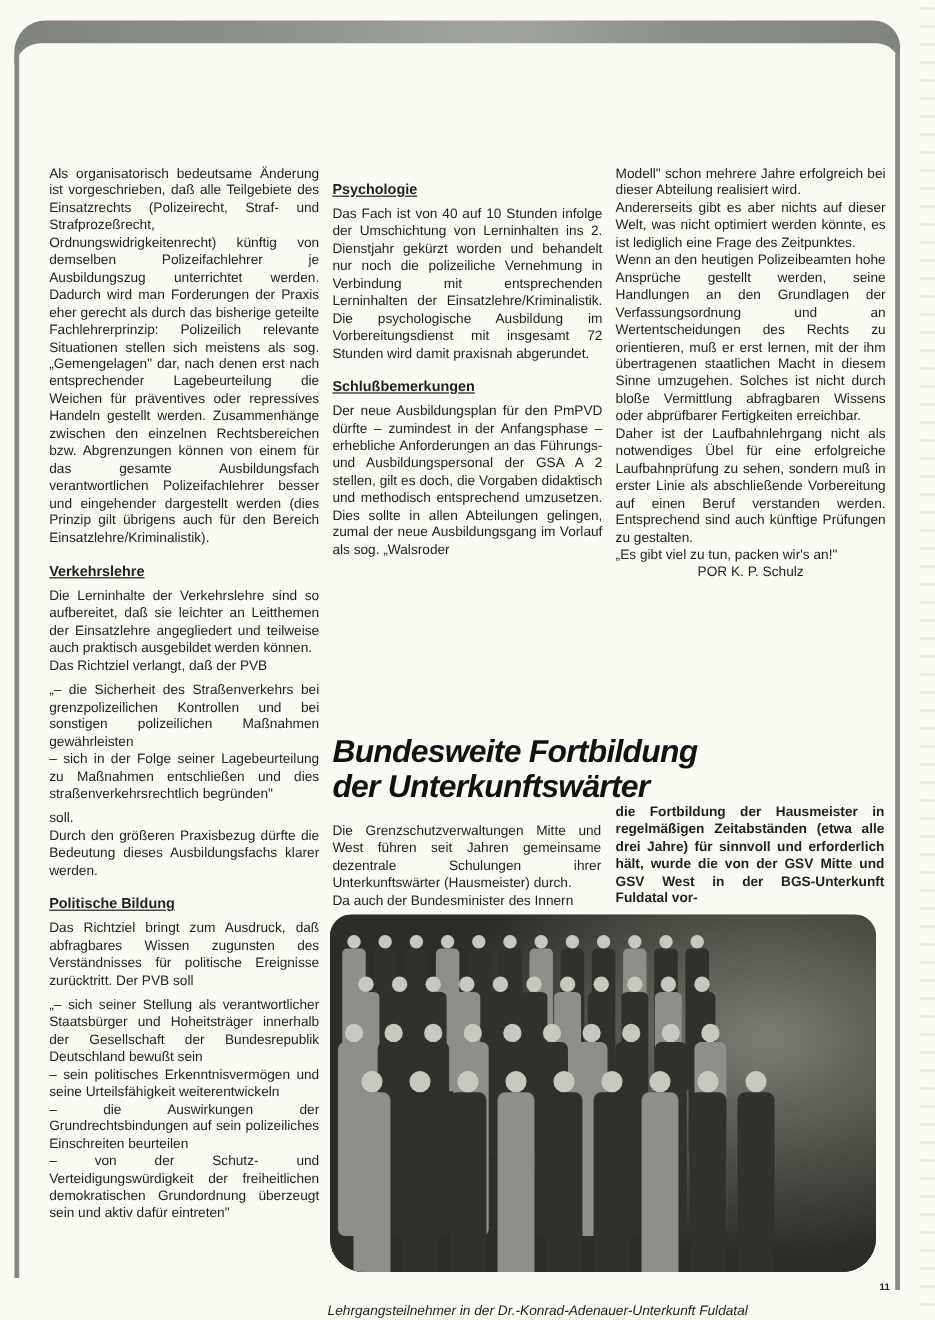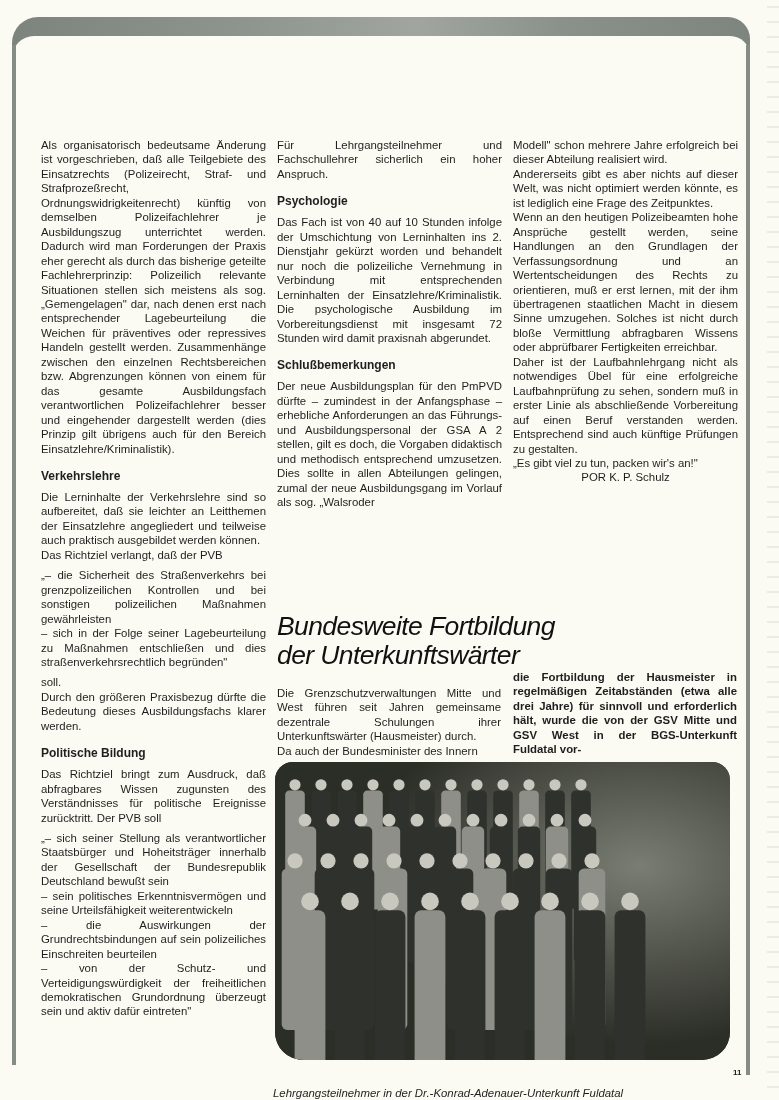--- a/index.html
+++ b/index.html
@@ -21,28 +21,28 @@
     .frame-left { position: absolute; left: 12px; top: 45px; width: 4px; height: 1020px; background: #858b85; }
     .frame-right { position: absolute; left: 746px; top: 45px; width: 4px; height: 1030px; background: #858b85; }
     .edge-marks {
       position: absolute; right: 0; top: 0; width: 12px; height: 1100px;
       background: repeating-linear-gradient(180deg, #fbfbf3 0 6px, #dedfd6 6px 8px, #fbfbf3 8px 15px);
       opacity: .55;
     }
     .col { position: absolute; width: 225px; font-size: 11.4px; line-height: 14.45px; text-align: justify; }
     .col p { margin: 0; }
     .col p.gap { margin-top: 6px; }
-    .col h3 { margin: 13px 0 6px 0; font-size: 12px; font-weight: bold; line-height: 15px; }
+    .col h3 { margin: 13px 0 6px 0; font-size: 12px; font-weight: bold; line-height: 15px; text-decoration: underline; }
     .col1 { left: 41px; top: 138px; }
     .col2 { left: 277px; top: 138px; }
     .col3 { left: 513px; top: 138px; }
     .signature { text-align: center; margin-top: 9px; }
     .headline {
       position: absolute; left: 277px; top: 612px; width: 470px;
-      font-family: "Liberation Sans", sans-serif; font-weight: normal; font-style: italic;
+      font-family: "Liberation Sans", sans-serif; font-weight: bold; font-style: italic;
       font-size: 26.5px; line-height: 29px; letter-spacing: -0.6px; color: #111;
     }
     .col4 { left: 277px; top: 686px; width: 224px; }
     .col5 { left: 513px; top: 670px; width: 224px; font-weight: bold; }
     .photo {
       position: absolute; left: 275px; top: 762px; width: 455px; height: 298px;
       border-radius: 18px 18px 28px 28px; overflow: hidden;
       background: radial-gradient(ellipse at 80% 30%, #6f7269 0%, #3c3f39 45%, #24261f 100%);
     }
     .photo svg { width: 100%; height: 100%; display: block; }
@@ -73,21 +73,20 @@
   <p>Durch den größeren Praxisbezug dürfte die Bedeutung dieses Ausbildungsfachs klarer werden.</p>
   <h3>Politische Bildung</h3>
   <p>Das Richtziel bringt zum Ausdruck, daß abfragbares Wissen zugunsten des Verständnisses für politische Ereignisse zurücktritt. Der PVB soll</p>
   <p class="gap">„– sich seiner Stellung als verantwortlicher Staatsbürger und Hoheitsträger innerhalb der Gesellschaft der Bundesrepublik Deutschland bewußt sein</p>
   <p>– sein politisches Erkenntnisvermögen und seine Urteilsfähigkeit weiterentwickeln</p>
   <p>– die Auswirkungen der Grundrechtsbindungen auf sein polizeiliches Einschreiten beurteilen</p>
   <p>– von der Schutz- und Verteidigungswürdigkeit der freiheitlichen demokratischen Grundordnung überzeugt sein und aktiv dafür eintreten"</p>
 </div>
 
 <div class="col col2">
-  <p>Für Lehrgangsteilnehmer und Fachschullehrer sicherlich ein hoher Anspruch.</p>
   <h3>Psychologie</h3>
   <p>Das Fach ist von 40 auf 10 Stunden infolge der Umschichtung von Lerninhalten ins 2. Dienstjahr gekürzt worden und behandelt nur noch die polizeiliche Vernehmung in Verbindung mit entsprechenden Lerninhalten der Einsatzlehre/Kriminalistik. Die psychologische Ausbildung im Vorbereitungsdienst mit insgesamt 72 Stunden wird damit praxisnah abgerundet.</p>
   <h3>Schlußbemerkungen</h3>
   <p>Der neue Ausbildungsplan für den PmPVD dürfte – zumindest in der Anfangsphase – erhebliche Anforderungen an das Führungs- und Ausbildungspersonal der GSA A 2 stellen, gilt es doch, die Vorgaben didaktisch und methodisch entsprechend umzusetzen. Dies sollte in allen Abteilungen gelingen, zumal der neue Ausbildungsgang im Vorlauf als sog. „Walsroder</p>
 </div>
 
 <div class="col col3">
   <p>Modell" schon mehrere Jahre erfolgreich bei dieser Abteilung realisiert wird.</p>
   <p>Andererseits gibt es aber nichts auf dieser Welt, was nicht optimiert werden könnte, es ist lediglich eine Frage des Zeitpunktes.</p>
   <p>Wenn an den heutigen Polizeibeamten hohe Ansprüche gestellt werden, seine Handlungen an den Grundlagen der Verfassungsordnung und an Wertentscheidungen des Rechts zu orientieren, muß er erst lernen, mit der ihm übertragenen staatlichen Macht in diesem Sinne umzugehen. Solches ist nicht durch bloße Vermittlung abfragbaren Wissens oder abprüfbarer Fertigkeiten erreichbar.</p>

